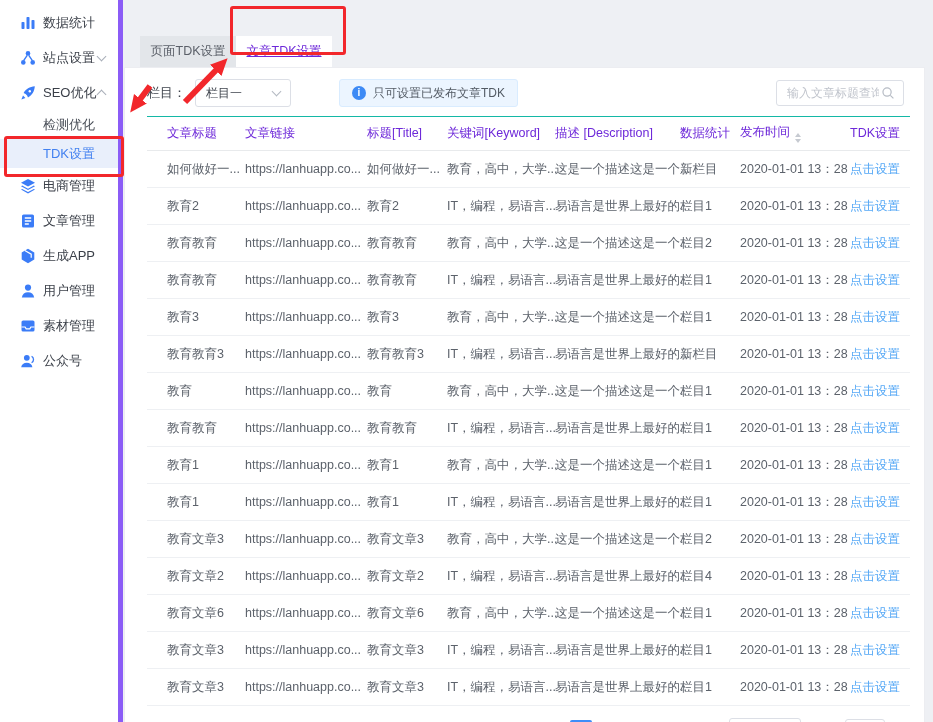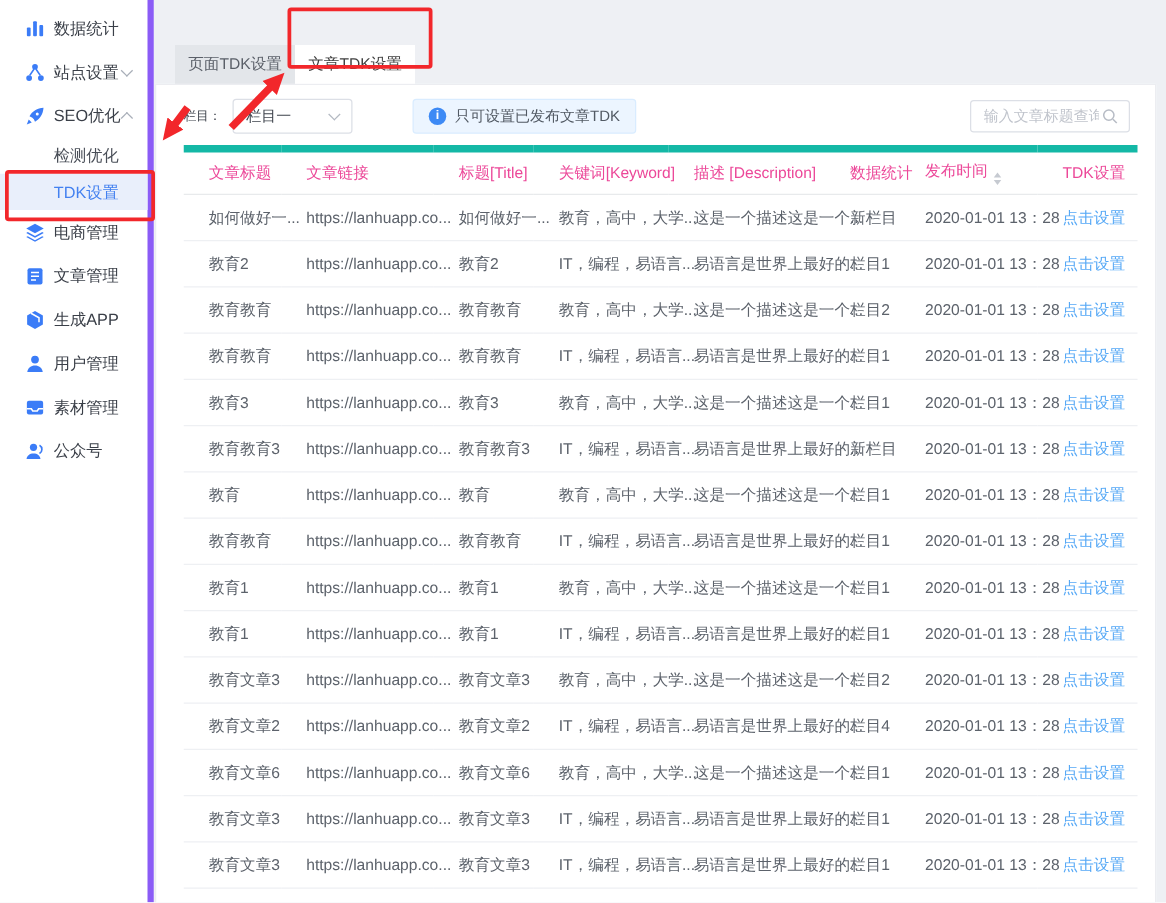--- a/index.html
+++ b/index.html
@@ -14,37 +14,37 @@
   .sicon{width:16px;height:16px;margin-right:7px;display:inline-flex;align-items:center;justify-content:center;}
   .sicon svg{width:16px;height:16px;display:block;}
   .schev{width:6px;height:6px;border-right:1.4px solid #a8aeb8;border-bottom:1.4px solid #a8aeb8;margin-left:auto;margin-right:13px;}
   .schev.down{transform:rotate(45deg);margin-top:-3px;}
   .schev.up{transform:rotate(-135deg);margin-top:3px;}
 
   
   .content{position:absolute;left:124px;top:0;right:0;bottom:0;background:#eef0f4;margin-top:20px;}
   .tabbar{position:absolute;top:16px;left:16px;display:flex;z-index:1;}
   .tab{width:96px;height:31px;line-height:31px;text-align:center;font-size:12.5px;color:#5a5f68;background:#e3e6ea;cursor:pointer;white-space:nowrap;}
-  .tab.active{background:#fff;color:#404040;}
+  .tab.active{background:#fff;color:#6d28d9;text-decoration:underline;}
   .card{position:absolute;left:0;top:47px;right:8px;bottom:0;background:#fff;border:1px solid #ecedf1;border-bottom:none;box-sizing:border-box;}
 
   
   .filter{display:flex;align-items:center;height:30px;margin:10px 20px 0 22px;position:relative;}
-  .flabel{font-size:10px;color:#3f444d;margin-right:9px;}
+  .flabel{font-size:13px;color:#3f444d;margin-right:9px;}
   .select{width:96px;height:28px;border:1px solid #dcdfe6;border-radius:3px;background:#fff;display:flex;align-items:center;justify-content:space-between;padding:0 10px;box-sizing:border-box;font-size:12px;color:#3f444d;cursor:pointer;}
   .chev{width:6px;height:6px;border-right:1.3px solid #b3b9c2;border-bottom:1.3px solid #b3b9c2;transform:rotate(45deg);margin-top:-3px;}
   .notice{margin-left:48px;height:26px;display:flex;align-items:center;gap:7px;background:#ecf5ff;border:1px solid #d9ecff;border-radius:3px;padding:0 12px;font-size:12px;color:#525a64;}
   .info-icon{width:14px;height:14px;border-radius:50%;background:#3d8af5;color:#fff;font-size:10px;font-weight:bold;display:flex;align-items:center;justify-content:center;line-height:1;}
   .search{margin-left:auto;width:128px;height:26px;border:1px solid #dcdfe6;border-radius:3px;background:#fff;display:flex;align-items:center;padding:0 8px;box-sizing:border-box;}
   .search input{border:none;outline:none;flex:1;width:90px;font-size:12px;color:#0f172a;font-family:inherit;background:transparent;}
   .search input::placeholder{color:#c0c4cc;}
 
   
   table{border-collapse:collapse;table-layout:fixed;width:763px;margin:8px 17px 0 22px;font-size:12.5px;}
-  thead th{height:33px;border-top:6px solid #14b8a6;border-bottom:1px solid #e8eaec;font-weight:500;color:#ec4899;text-align:left;padding:0 0 0 20px;white-space:nowrap;overflow:visible;}
+  thead th{height:33px;border-top:1px solid #14b8a6;border-bottom:1px solid #e8eaec;font-weight:500;color:#6d28d9;text-align:left;padding:0 0 0 20px;white-space:nowrap;overflow:visible;}
   tbody td{height:36px;border-bottom:1px solid #eef0f3;color:#5c626b;text-align:left;padding:0 0 0 20px;white-space:nowrap;overflow:visible;}
   .action{color:#55a8f6;cursor:pointer;text-decoration:none;}
   .sort{display:inline-flex;flex-direction:column;margin-left:5px;vertical-align:-1px;}
   .car-up{width:0;height:0;border-left:3.6px solid transparent;border-right:3.6px solid transparent;border-bottom:4.6px solid #c6cad1;margin-bottom:2px;}
   .car-down{width:0;height:0;border-left:3.6px solid transparent;border-right:3.6px solid transparent;border-top:4.6px solid #c6cad1;}
 
   
   .tfooter{display:flex;align-items:center;height:50px;margin:0 20px 0 22px;font-size:12.5px;color:#40454d;}
   .pager{margin-left:auto;display:flex;align-items:center;gap:5px;font-size:12.5px;color:#5c626b;}
   .pbtn{min-width:22px;height:22px;line-height:22px;text-align:center;border-radius:2px;cursor:pointer;}

